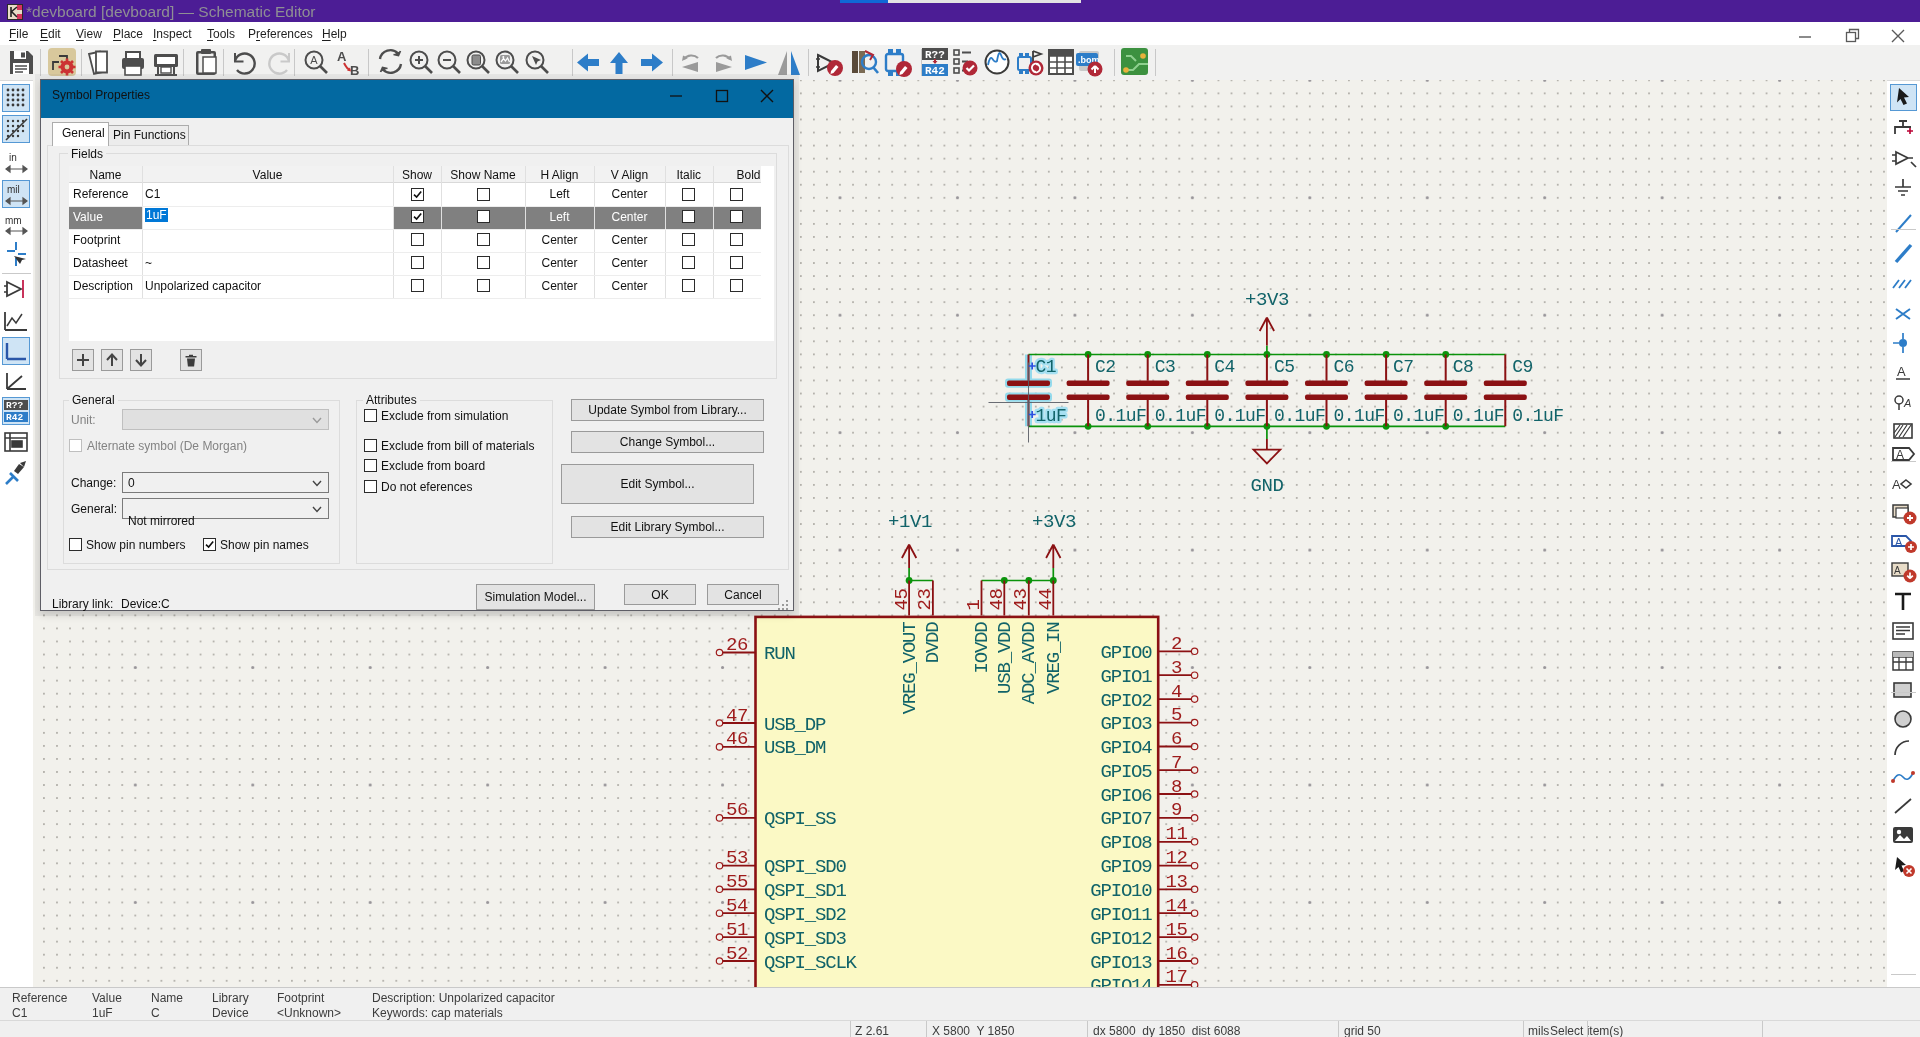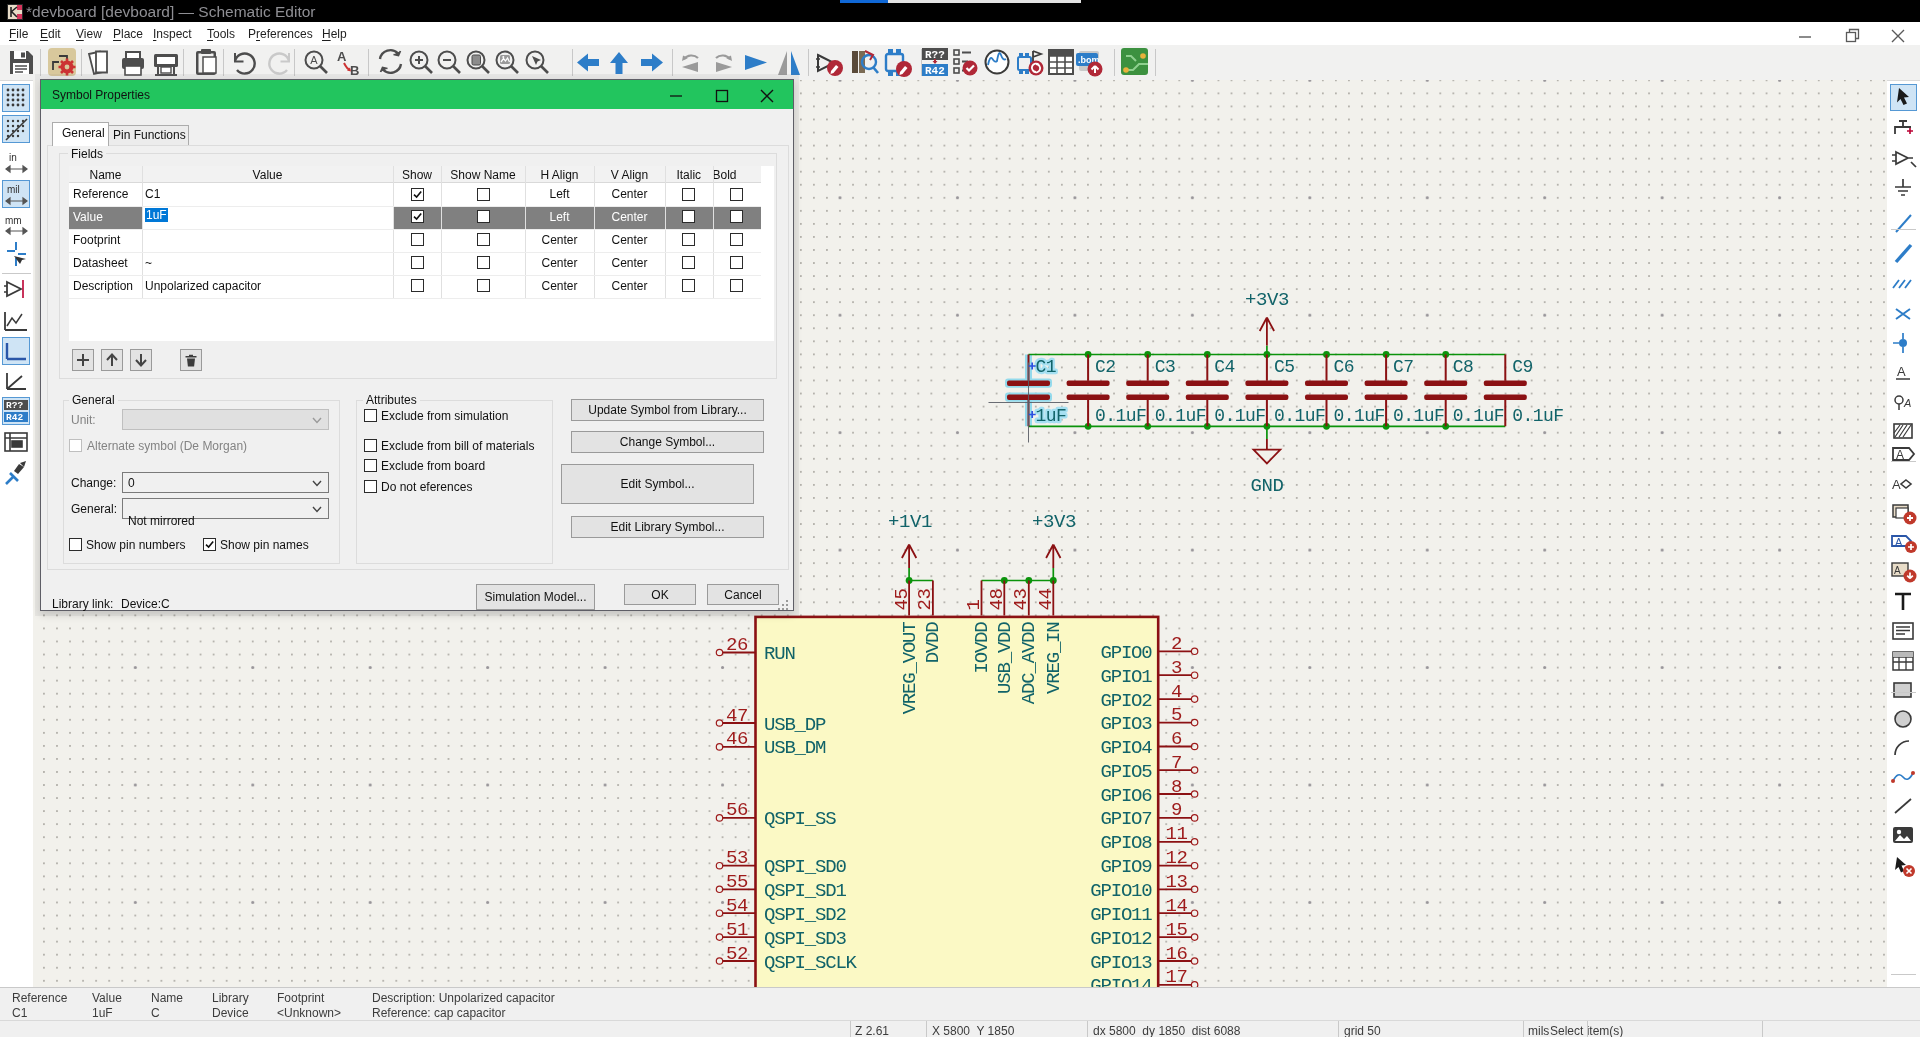--- a/index.html
+++ b/index.html
@@ -1,16 +1,16 @@
 <!DOCTYPE html>
 <html><head><meta charset="utf-8"><style>
 html,body{margin:0;padding:0;width:1920px;height:1037px;overflow:hidden;background:#fff;
 font-family:"Liberation Sans",sans-serif;-webkit-font-smoothing:antialiased}
 .ab{position:absolute}
-#titlebar{left:0;top:0;width:1920px;height:22px;background:#000000}
+#titlebar{left:0;top:0;width:1920px;height:22px;background:#4c1d95}
 #menubar{left:0;top:22px;width:1920px;height:23px;background:#fff}
 .mi{position:absolute;top:5px;font-size:12px;color:#1f1f1f}
 .mi u{text-decoration:underline;text-underline-offset:2px}
 #toolbar{left:0;top:45px;width:1920px;height:35px;background:#f1f1f0;border-bottom:1px solid #d9d9d9}
 #canvas{left:33px;top:80px;width:1854px;height:907px;background:#f2f1ec}
 #statusbar{left:0;top:987px;width:1920px;height:50px;background:#f0f0f0;border-top:1px solid #c9c9c9}
 .st{position:absolute;font-size:12px;color:#3c3c3c;white-space:pre}
 #dialog{left:40px;top:79px;width:752px;height:530px;background:#f0f0f0;border:1px solid #5e5e66;
 box-shadow:0 4px 8px rgba(0,0,0,.14), 0 0 0 5px rgba(130,130,130,.10)}
 .dt{position:absolute;font-size:12px;color:#111}
@@ -721,21 +721,21 @@
 <text x="1151.5" y="967.5" text-anchor="end" class="pname">GPIO13</text>
 <circle cx="1194.6" cy="984.9" r="3.2" fill="none" stroke="#9e1b1b" stroke-width="1.2"></circle>
 <path d="M1158.2 984.9 H1191.2" stroke="#8b1113" stroke-width="1.8"></path>
 <text x="1176.5" y="982.4" text-anchor="middle" class="pnum">17</text>
 <text x="1151.5" y="991.4" text-anchor="end" class="pname">GPIO14</text>
 </g>
 </g>
 </svg>
 
 <div id="dialog" class="ab">
- <div class="ab" style="left:0;top:0;width:752px;height:29px;background:#22c55e">
+ <div class="ab" style="left:0;top:0;width:752px;height:38px;background:#0369a1">
   <div class="ab" style="left:11px;top:8px;font-size:12px;color:#111">Symbol Properties</div>
   <svg class="ab" style="left:620px;top:0" width="132" height="31" viewBox="0 0 132 31">
    <path d="M9 16 H21" stroke="#111" stroke-width="1.3"></path>
    <rect x="55.5" y="10.5" width="11" height="11" fill="none" stroke="#111" stroke-width="1.3"></rect>
    <path d="M100 10 L112 22 M112 10 L100 22" stroke="#111" stroke-width="1.4"></path>
   </svg>
  </div>
 
  <div class="ab" style="left:11px;top:42px;width:55px;height:23px;background:#fff;border:1px solid #acacac;border-bottom:none;z-index:3"></div>
  <div class="dt" style="left:21px;top:46px;z-index:4">General</div>
@@ -748,21 +748,21 @@
 
  <div class="ab" style="left:28px;top:85.5px;width:705px;height:175px;background:#fff"></div>
  <div class="ab" style="left:28px;top:85.5px;width:691.5px;height:17.5px;background:#f2f2f2;border-bottom:1px solid #d9d9d9;box-sizing:border-box"></div>
  <div class="dt" style="left:28px;top:88px;width:73px;text-align:center">Name</div>
  <div class="dt" style="left:101px;top:88px;width:251px;text-align:center">Value</div>
  <div class="dt" style="left:352px;top:88px;width:48px;text-align:center">Show</div>
  <div class="dt" style="left:400px;top:88px;width:84px;text-align:center">Show Name</div>
  <div class="dt" style="left:484px;top:88px;width:69px;text-align:center">H Align</div>
  <div class="dt" style="left:553px;top:88px;width:71px;text-align:center">V Align</div>
  <div class="dt" style="left:624px;top:88px;width:47.5px;text-align:center">Italic</div>
- <div class="dt" style="left:671.5px;top:88px;width:48.0px;text-align:left">Bold</div>
+ <div class="dt" style="left:671.5px;top:88px;width:48.0px;text-align:right">Bold</div>
  <div class="ab" style="left:28px;top:125.9px;width:73px;height:22.9px;background:#808080"></div>
  <div class="ab" style="left:352px;top:125.9px;width:367.5px;height:22.9px;background:#808080"></div>
  <div class="ab" style="left:101px;top:85.5px;width:1px;height:132.0px;background:#e0e0e0"></div>
  <div class="ab" style="left:352px;top:85.5px;width:1px;height:132.0px;background:#e0e0e0"></div>
  <div class="ab" style="left:400px;top:85.5px;width:1px;height:132.0px;background:#e0e0e0"></div>
  <div class="ab" style="left:484px;top:85.5px;width:1px;height:132.0px;background:#e0e0e0"></div>
  <div class="ab" style="left:553px;top:85.5px;width:1px;height:132.0px;background:#e0e0e0"></div>
  <div class="ab" style="left:624px;top:85.5px;width:1px;height:132.0px;background:#e0e0e0"></div>
  <div class="ab" style="left:671.5px;top:85.5px;width:1px;height:132.0px;background:#e0e0e0"></div>
  <div class="ab" style="left:28px;top:125.9px;width:691.5px;height:1px;background:#ededed"></div>
@@ -910,21 +910,21 @@
     <div class="st" style="left:12px;top:18px">C1</div>
  <div class="st" style="left:92px;top:3px">Value</div>
     <div class="st" style="left:92px;top:18px">1uF</div>
  <div class="st" style="left:151px;top:3px">Name</div>
     <div class="st" style="left:151px;top:18px">C</div>
  <div class="st" style="left:212px;top:3px">Library</div>
     <div class="st" style="left:212px;top:18px">Device</div>
  <div class="st" style="left:277px;top:3px">Footprint</div>
     <div class="st" style="left:277px;top:18px">&lt;Unknown&gt;</div>
  <div class="st" style="left:372px;top:3px">Description: Unpolarized capacitor</div>
- <div class="st" style="left:372px;top:18px">Reference: cap capacitor</div>
+ <div class="st" style="left:372px;top:18px">Keywords: cap materials</div>
  <div class="ab" style="left:0;top:32px;width:1920px;height:1px;background:#d9d9d9"></div>
  <div class="st" style="left:855px;top:36px">Z 2.61</div>
  <div class="st" style="left:932px;top:36px">X 5800  Y 1850</div>
  <div class="st" style="left:1093px;top:36px">dx 5800  dy 1850  dist 6088</div>
  <div class="st" style="left:1344px;top:36px">grid 50</div>
  <div class="st" style="left:1528px;top:36px">mils</div>
  <div class="st" style="left:1550px;top:36px">Select item(s)</div>
  <div class="ab" style="left:850px;top:33px;width:1px;height:17px;background:#c9c9c9"></div>
  <div class="ab" style="left:926px;top:33px;width:1px;height:17px;background:#c9c9c9"></div>
  <div class="ab" style="left:1087px;top:33px;width:1px;height:17px;background:#c9c9c9"></div>

